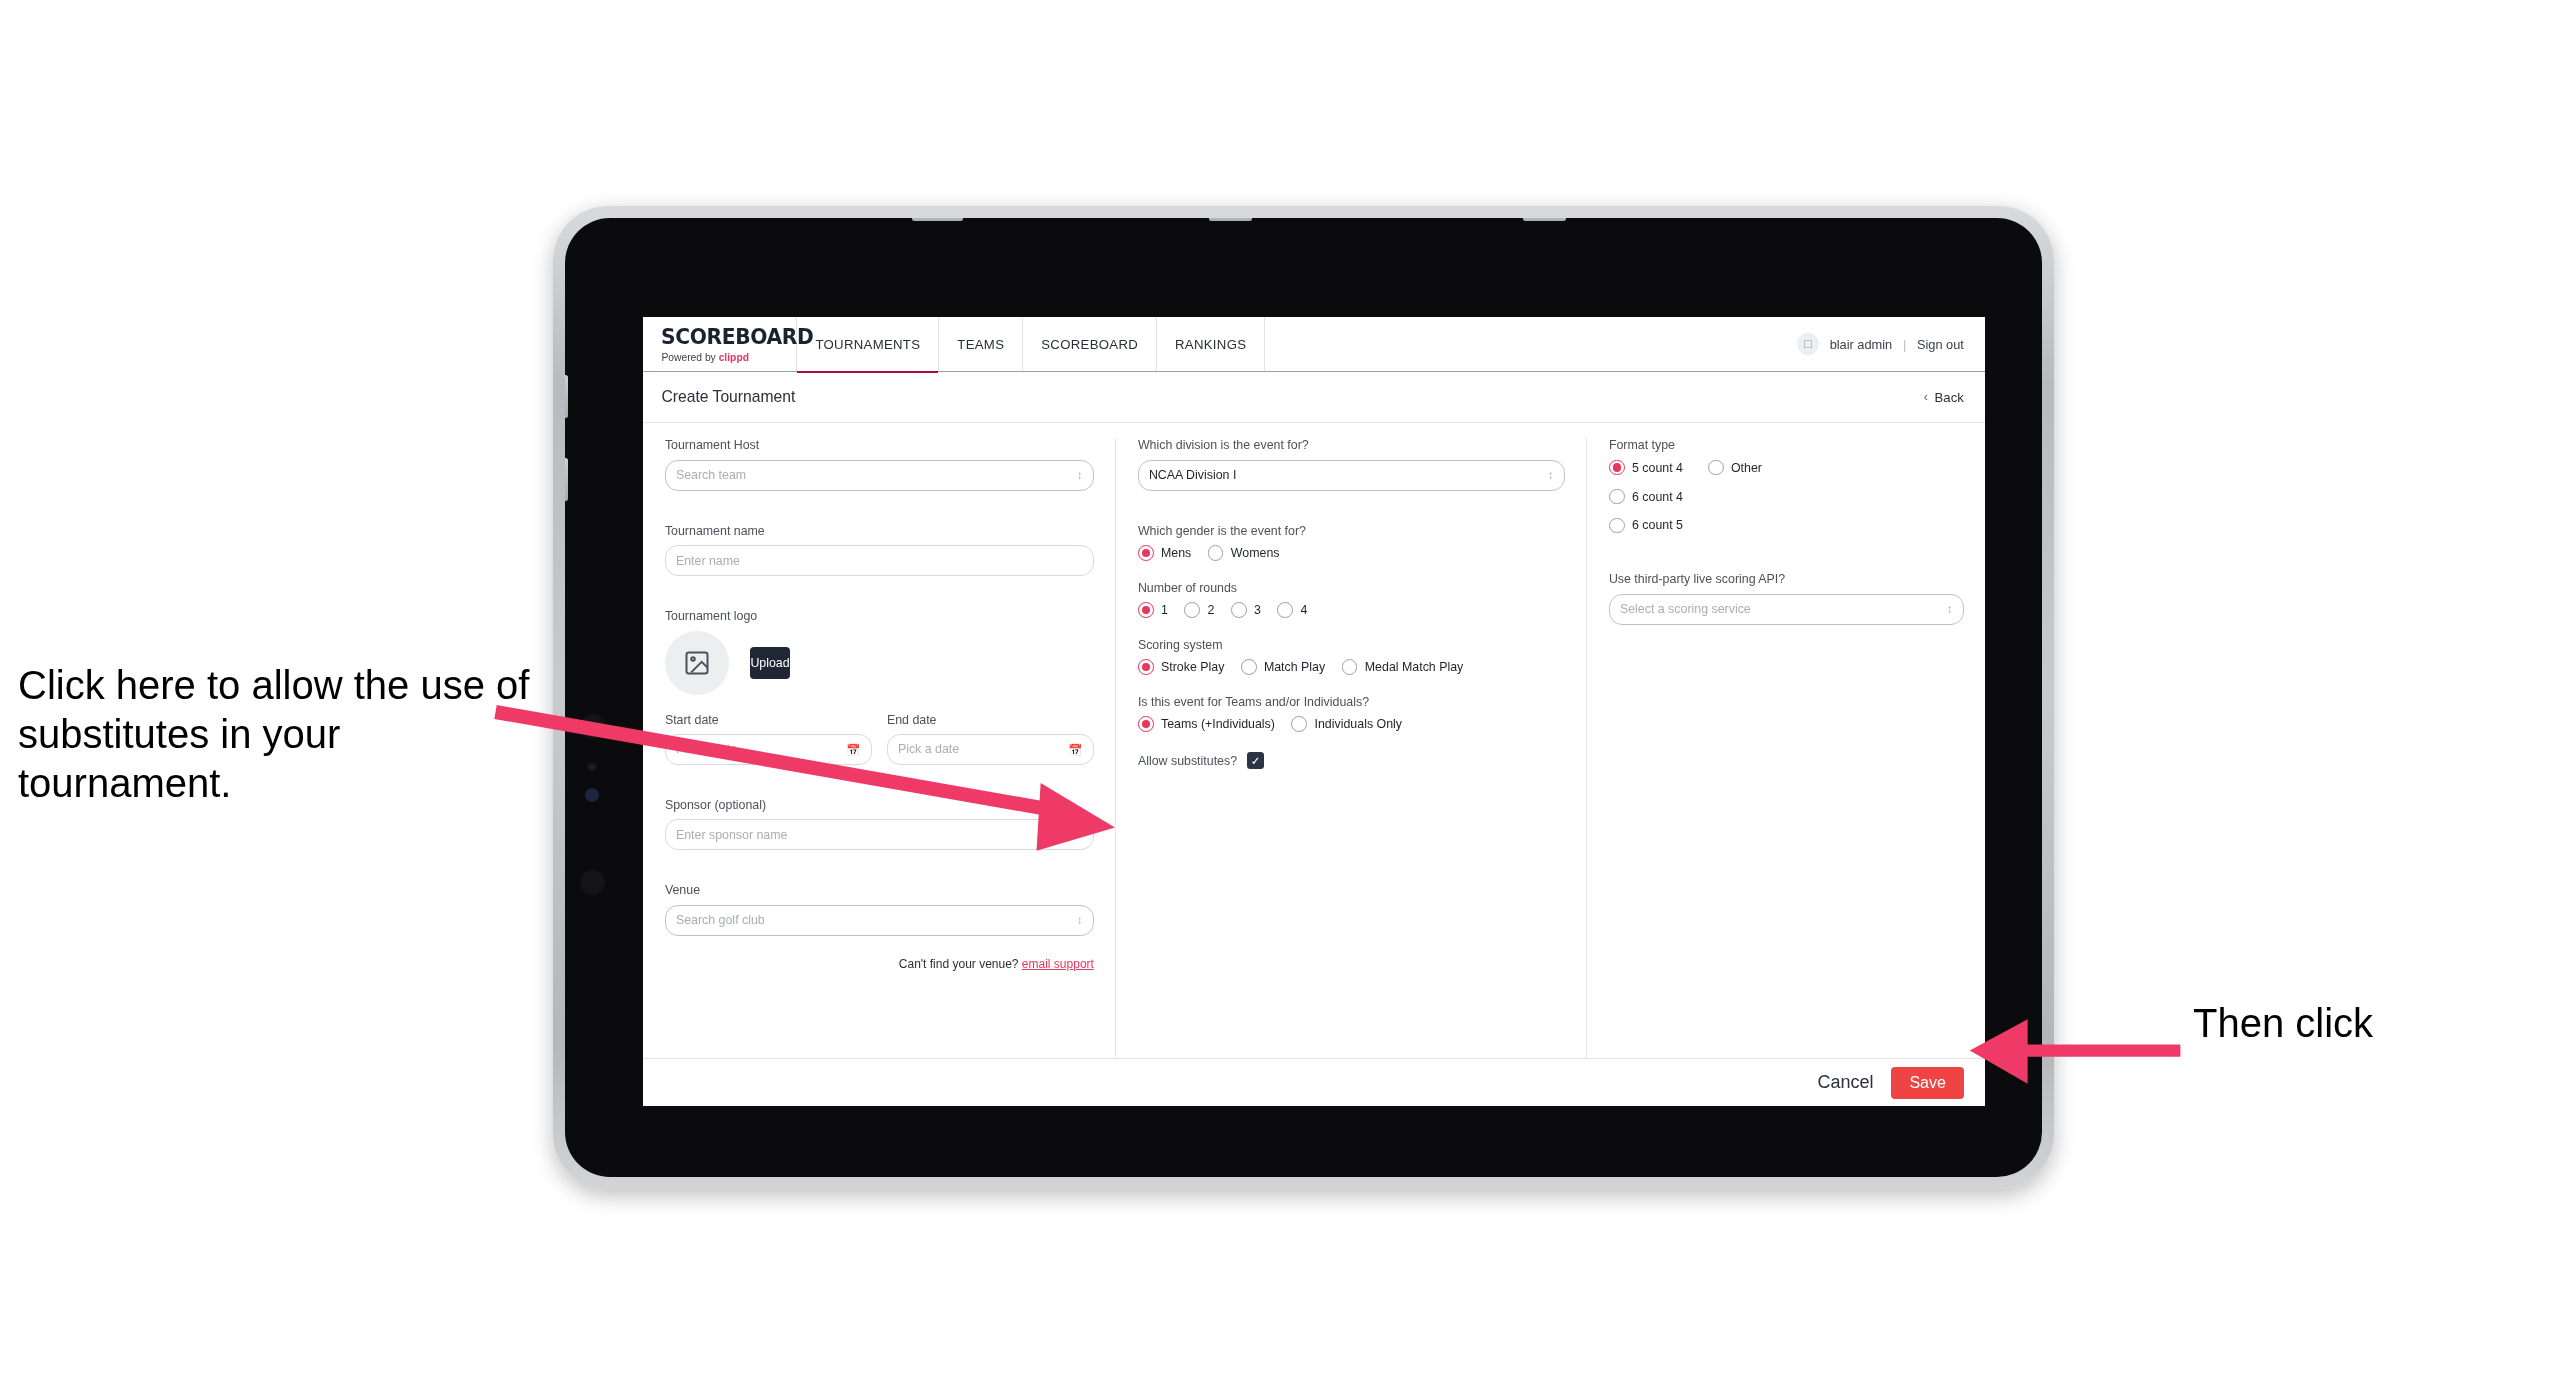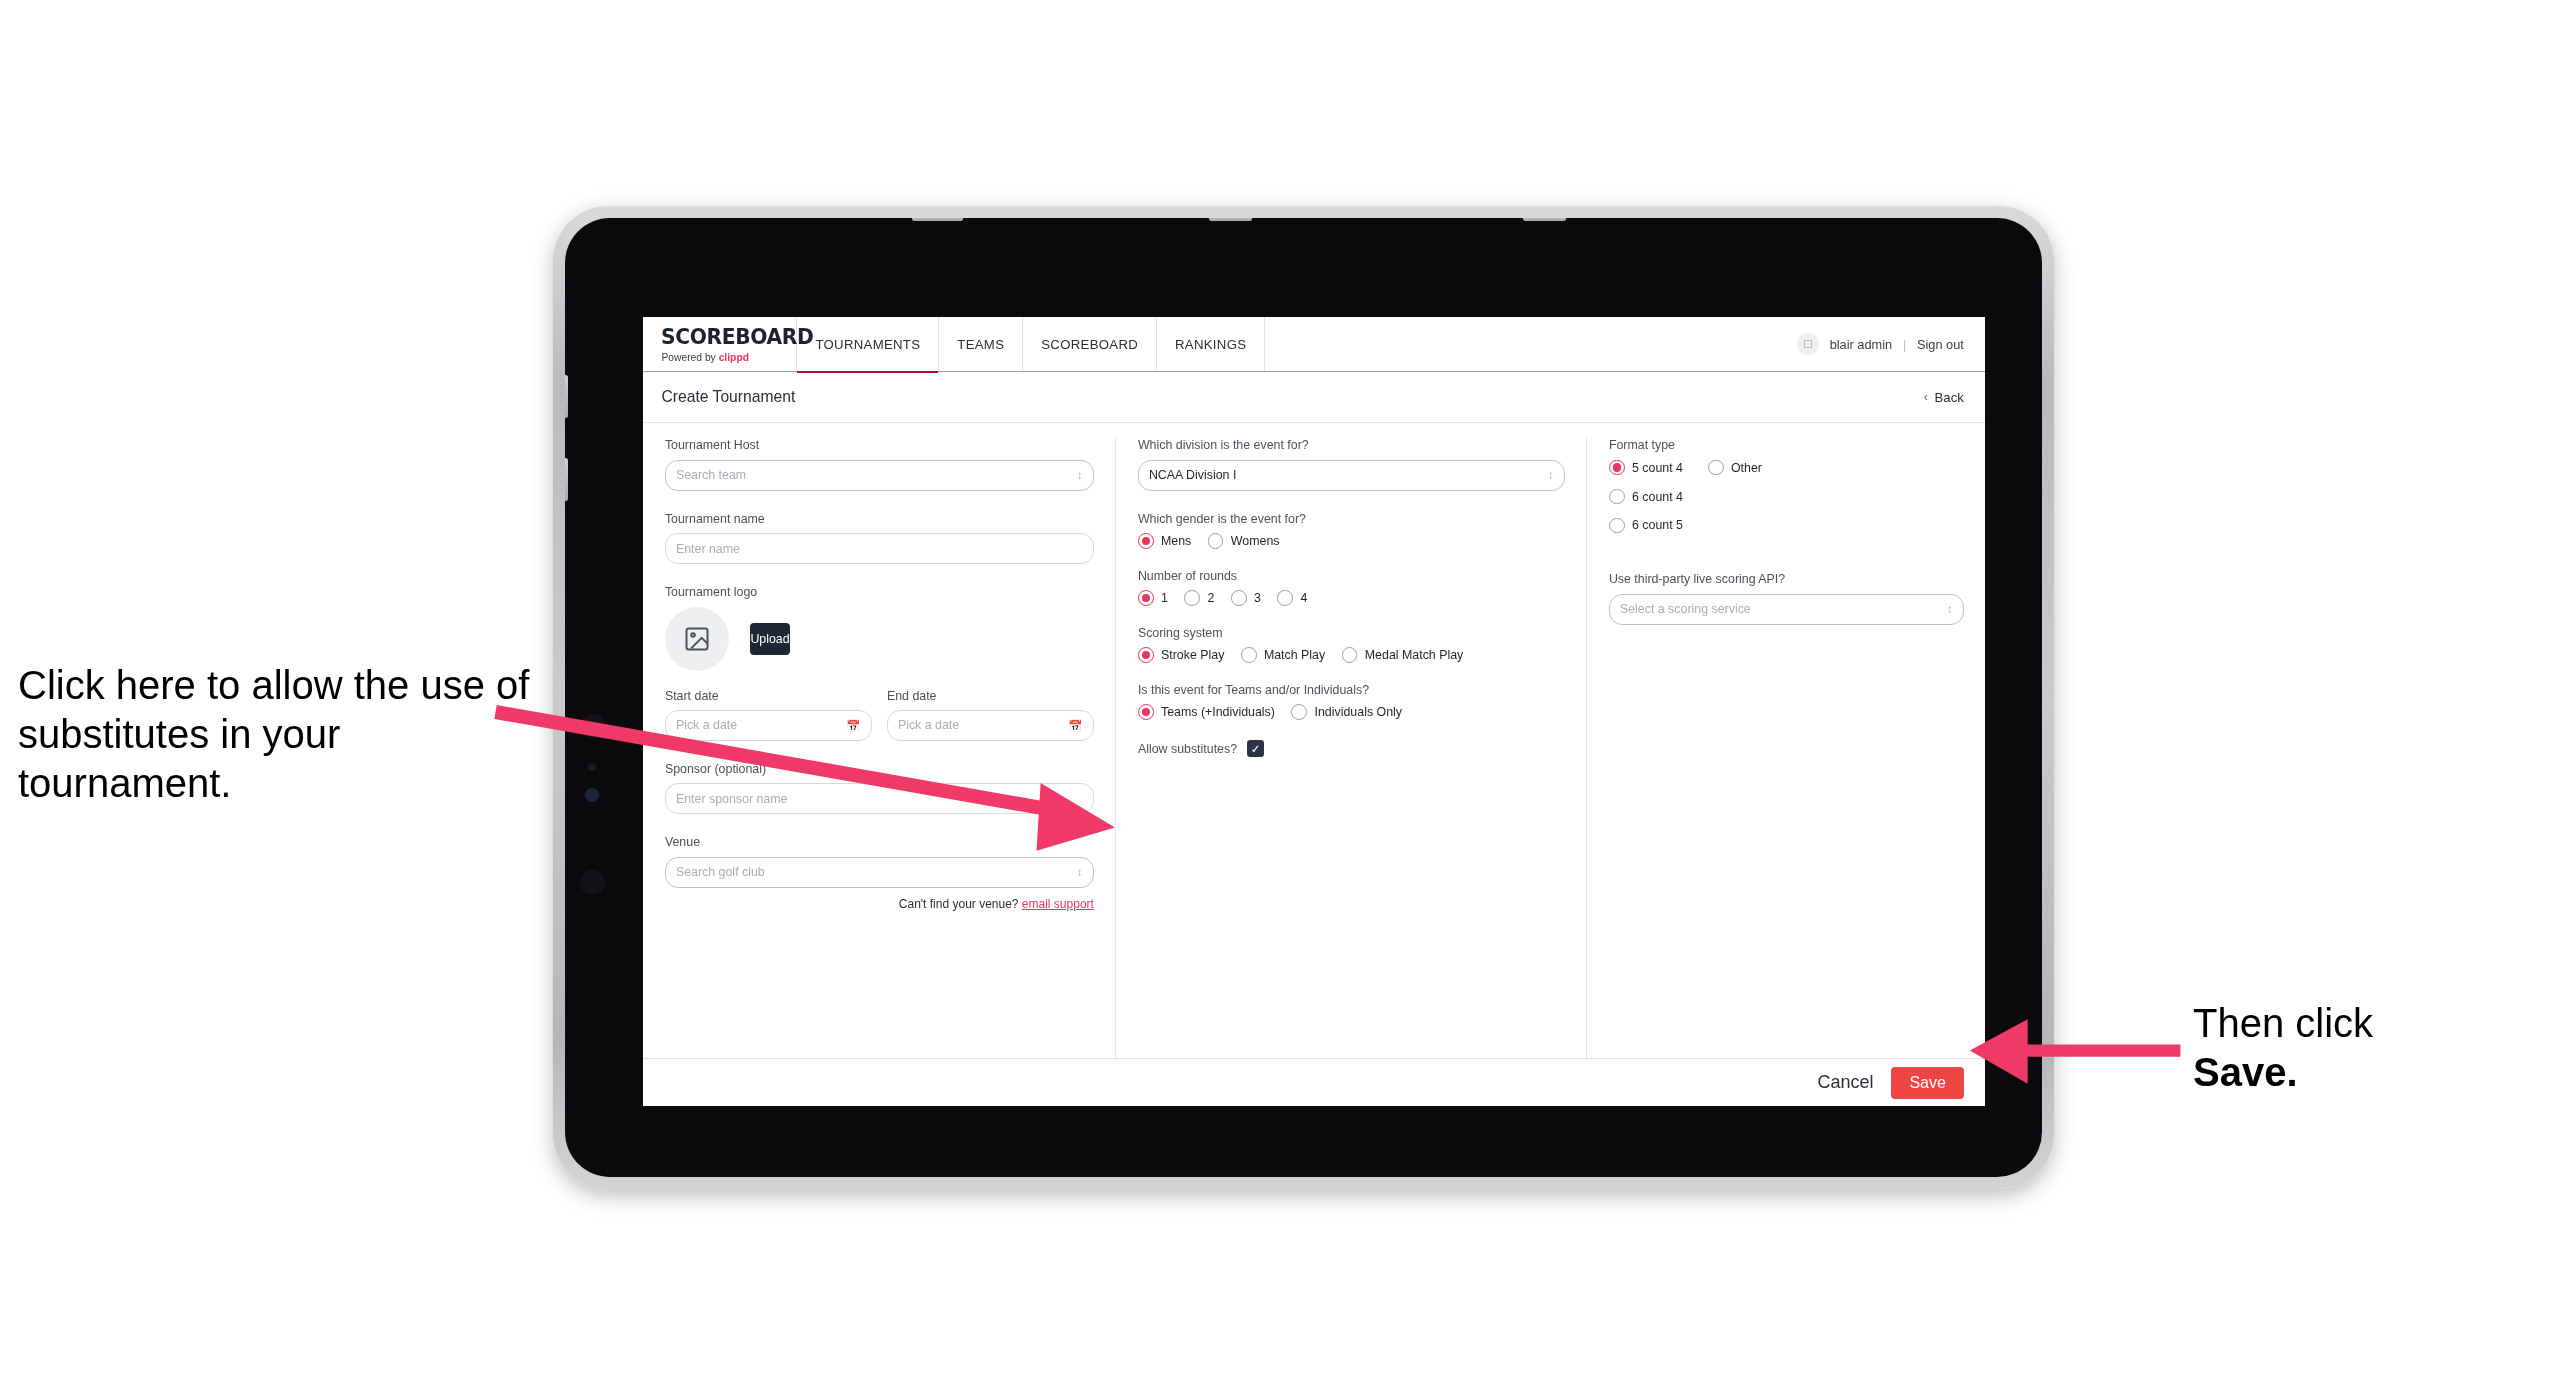--- a/index.html
+++ b/index.html
@@ -103,21 +103,21 @@
   .cols { flex: 1; display:flex; padding: 15px 0 0 0; }
   .col { padding: 0 21.5px; }
   .col1 { width: 472px; }
   .col2 { width: 472px; border-left: 0.8px solid #e6e6e8; border-right:0.8px solid #e6e6e8; }
   .col3 { flex:1; }
 
   .flabel { font-size: 12.4px; color:#4c5159; margin-bottom: 7.4px; }
   .finput {
     height: 31px; border:0.8px solid #bfc3c8; border-radius: 13px; background:#fff;
     display:flex; align-items:center; padding: 0 10px; font-size: 12.4px;
-    color:#1f242b; margin-bottom: 21px; cursor: text;
+    color:#1f242b; margin-bottom: 33px; cursor: text;
   }
   .finput .ph { color:#a9aeb5; }
   .finput .val { color:#1f242b; }
   .finput .tail { margin-left:auto; color:#b0b5bb; font-size: 11.6px; line-height:1; }
   .finput.select { cursor: pointer; }
   .finput.thin { border-color:#d6d9dd; }
 
   .logorow { display:flex; align-items:center; gap: 21.5px; margin-bottom: 18px; }
   .logo-circle {
     width: 64px; height: 64px; border-radius:50%; background:#eceef0;
@@ -414,17 +414,16 @@
     </g>
     <g>
       <line x1="2640" y1="1272" x2="2440" y2="1272" stroke="#ef3a68" stroke-width="15"></line>
       <polygon points="2455,1234 2385,1272 2455,1312" fill="#ef3a68"></polygon>
     </g>
   </svg>
 
   <div class="anno anno-left">Click here to allow the use of substitutes in your tournament.</div>
   <div class="anno anno-right">
     <div>Then click</div>
-    <div class="b">Save.</div>
   </div>
 
 </div>
 
 
 </body></html>

